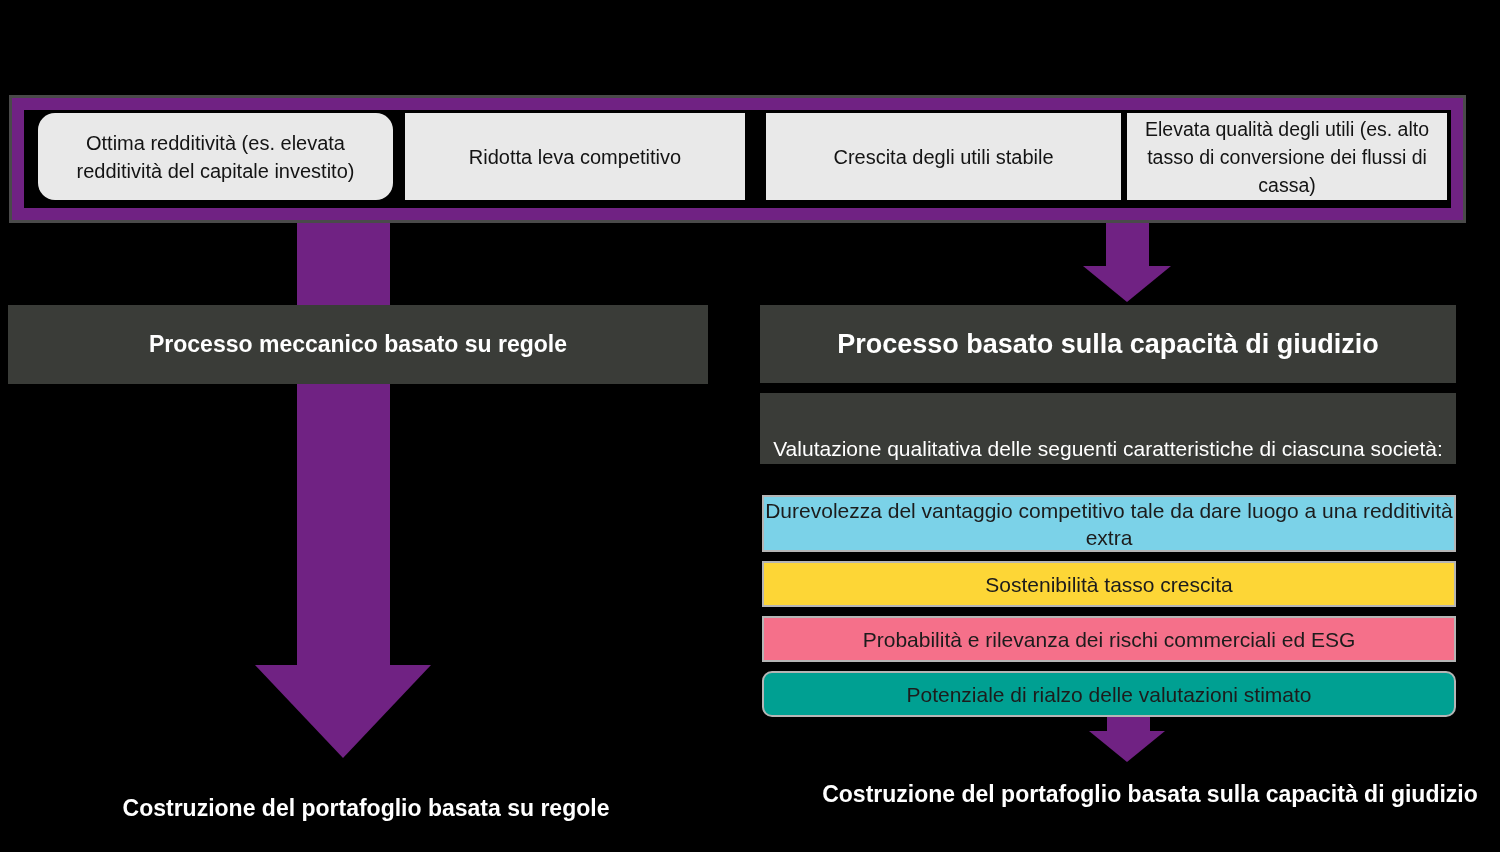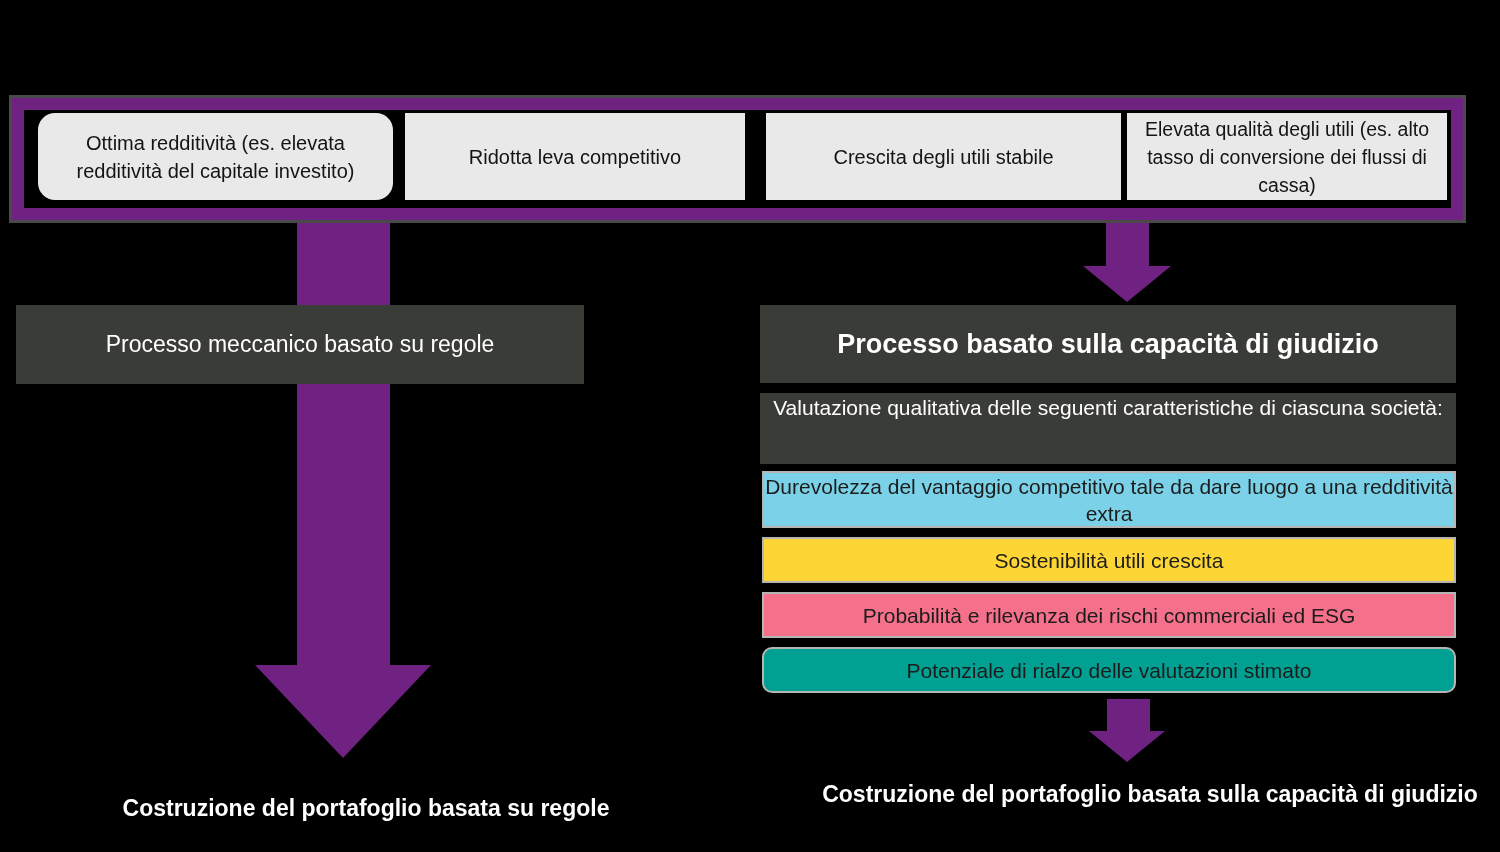--- a/index.html
+++ b/index.html
@@ -58,38 +58,39 @@
     border-right:38px solid transparent;
     border-top:31px solid #702283;
   }
 
   
   .proc-box{
     background:#3a3c38;color:#fff;
     display:flex;align-items:center;justify-content:center;
     text-align:center;z-index:2;
   }
-  .proc-left{left:16px;top:305px;width:568px;height:79px;font-weight:normal;font-size:23px;}
+  .proc-left{left:8px;top:305px;width:700px;height:79px;font-weight:bold;font-size:23px;}
   .proc-right{left:760px;top:305px;width:696px;height:78px;font-weight:bold;font-size:27px;}
   .eval-box{
     left:760px;top:393px;width:696px;height:71px;
     background:#3a3c38;color:#fff;
-    display:flex;align-items:flex-start;justify-content:center;
+    display:flex;align-items:flex-end;justify-content:center;
     text-align:center;font-size:21px;line-height:30px;z-index:2;
     padding:0 8px;
   }
 
   
   .bar{
     left:762px;width:694px;
     border:2px solid #b5b5b5;
     display:flex;align-items:center;justify-content:center;
     text-align:center;
     color:#1c1c1c;font-size:21px;line-height:27px;
     z-index:2;
+    margin-top:24px;
   }
   .bar-1{top:471px;height:57px;background:#7bd2e8;}
   .bar-2{top:537px;height:46px;background:#fdd636;}
   .bar-3{top:592px;height:46px;background:#f5708a;}
   .bar-4{top:647px;height:46px;background:#00a092;border-radius:10px;}
 
   
   .result{
     color:#fff;font-weight:bold;font-size:23px;line-height:31px;
     text-align:center;z-index:2;
@@ -129,21 +130,21 @@
 </div>
 
 <div class="abs eval-box">
   <span>Valutazione qualitativa delle seguenti caratteristiche di ciascuna società:</span>
 </div>
 
 <div class="abs bar bar-1" style="background: rgb(123, 210, 232);">
   <span>Durevolezza del vantaggio competitivo tale da dare luogo a una redditività extra</span>
 </div>
 <div class="abs bar bar-2" style="background: rgb(253, 214, 54);">
-  <span>Sostenibilità utili crescita</span>
+  <span>Sostenibilità tasso crescita</span>
 </div>
 <div class="abs bar bar-3" style="background: rgb(245, 112, 138);">
   <span>Probabilità e rilevanza dei rischi commerciali ed ESG</span>
 </div>
 <div class="abs bar bar-4" style="background: rgb(0, 160, 146);">
   <span>Potenziale di rialzo delle valutazioni stimato</span>
 </div>
 
 <div class="abs shaft shaft-right-bot"></div>
 <div class="abs head-right-bot"></div>

